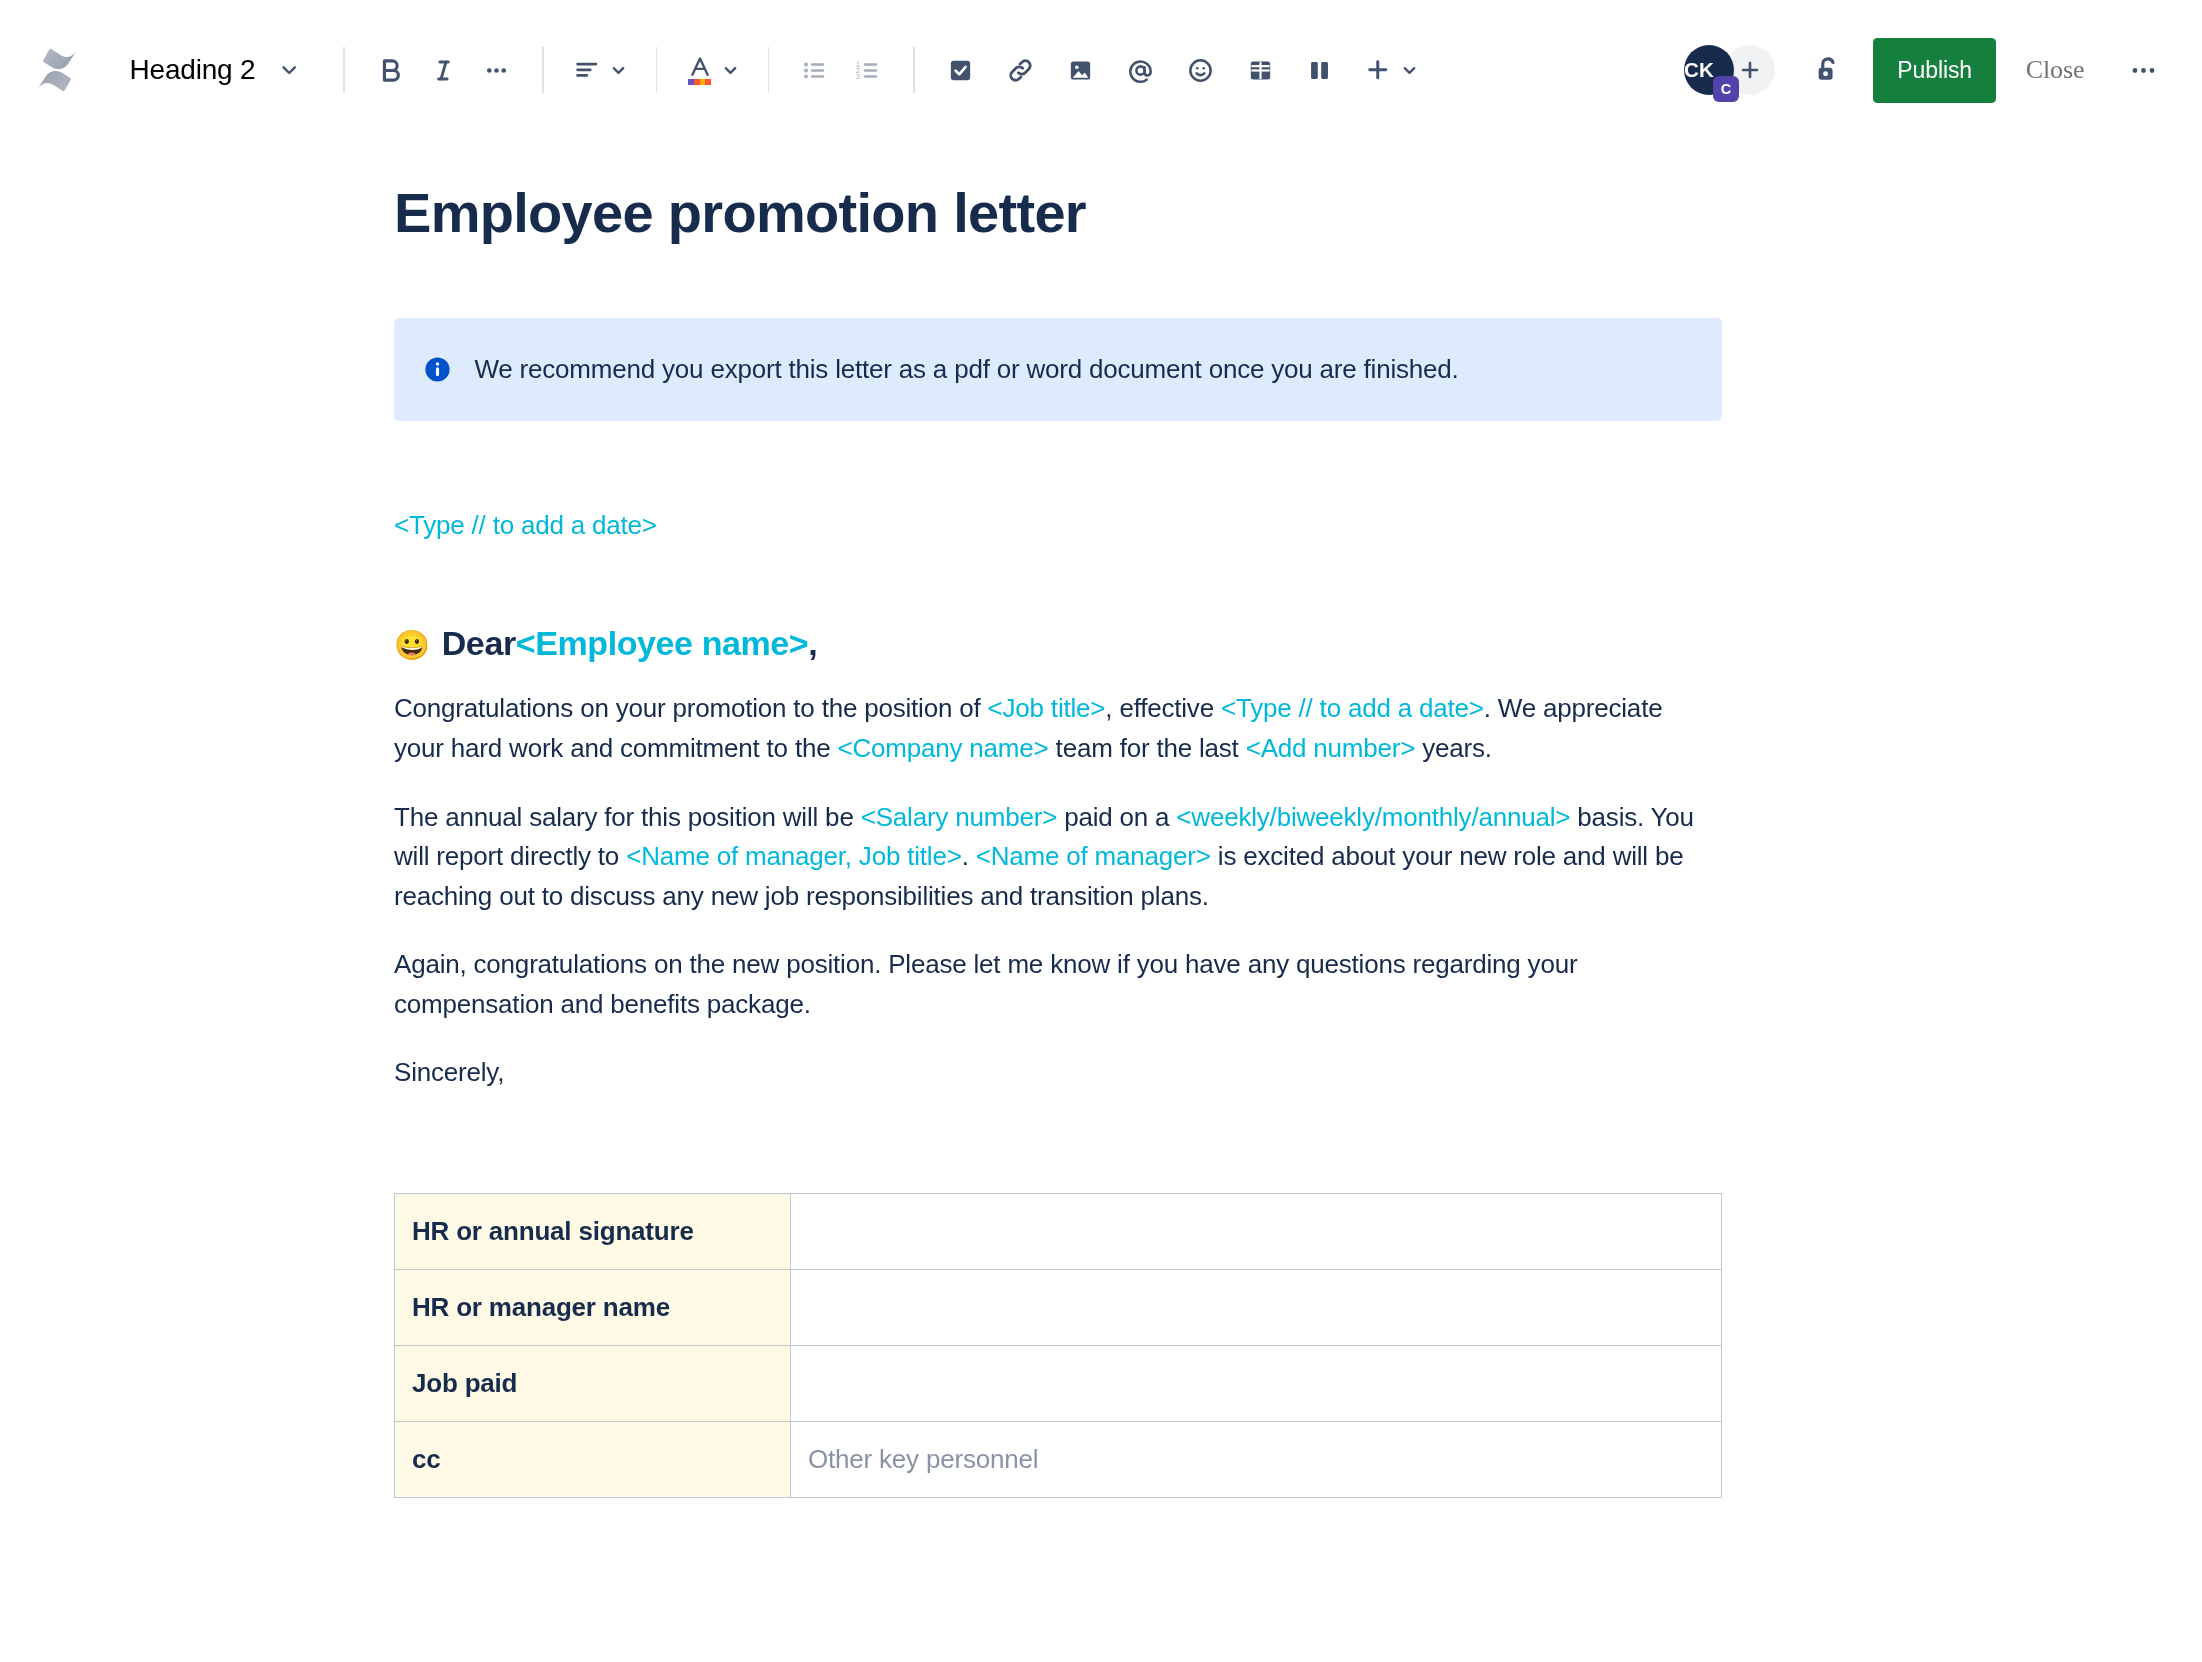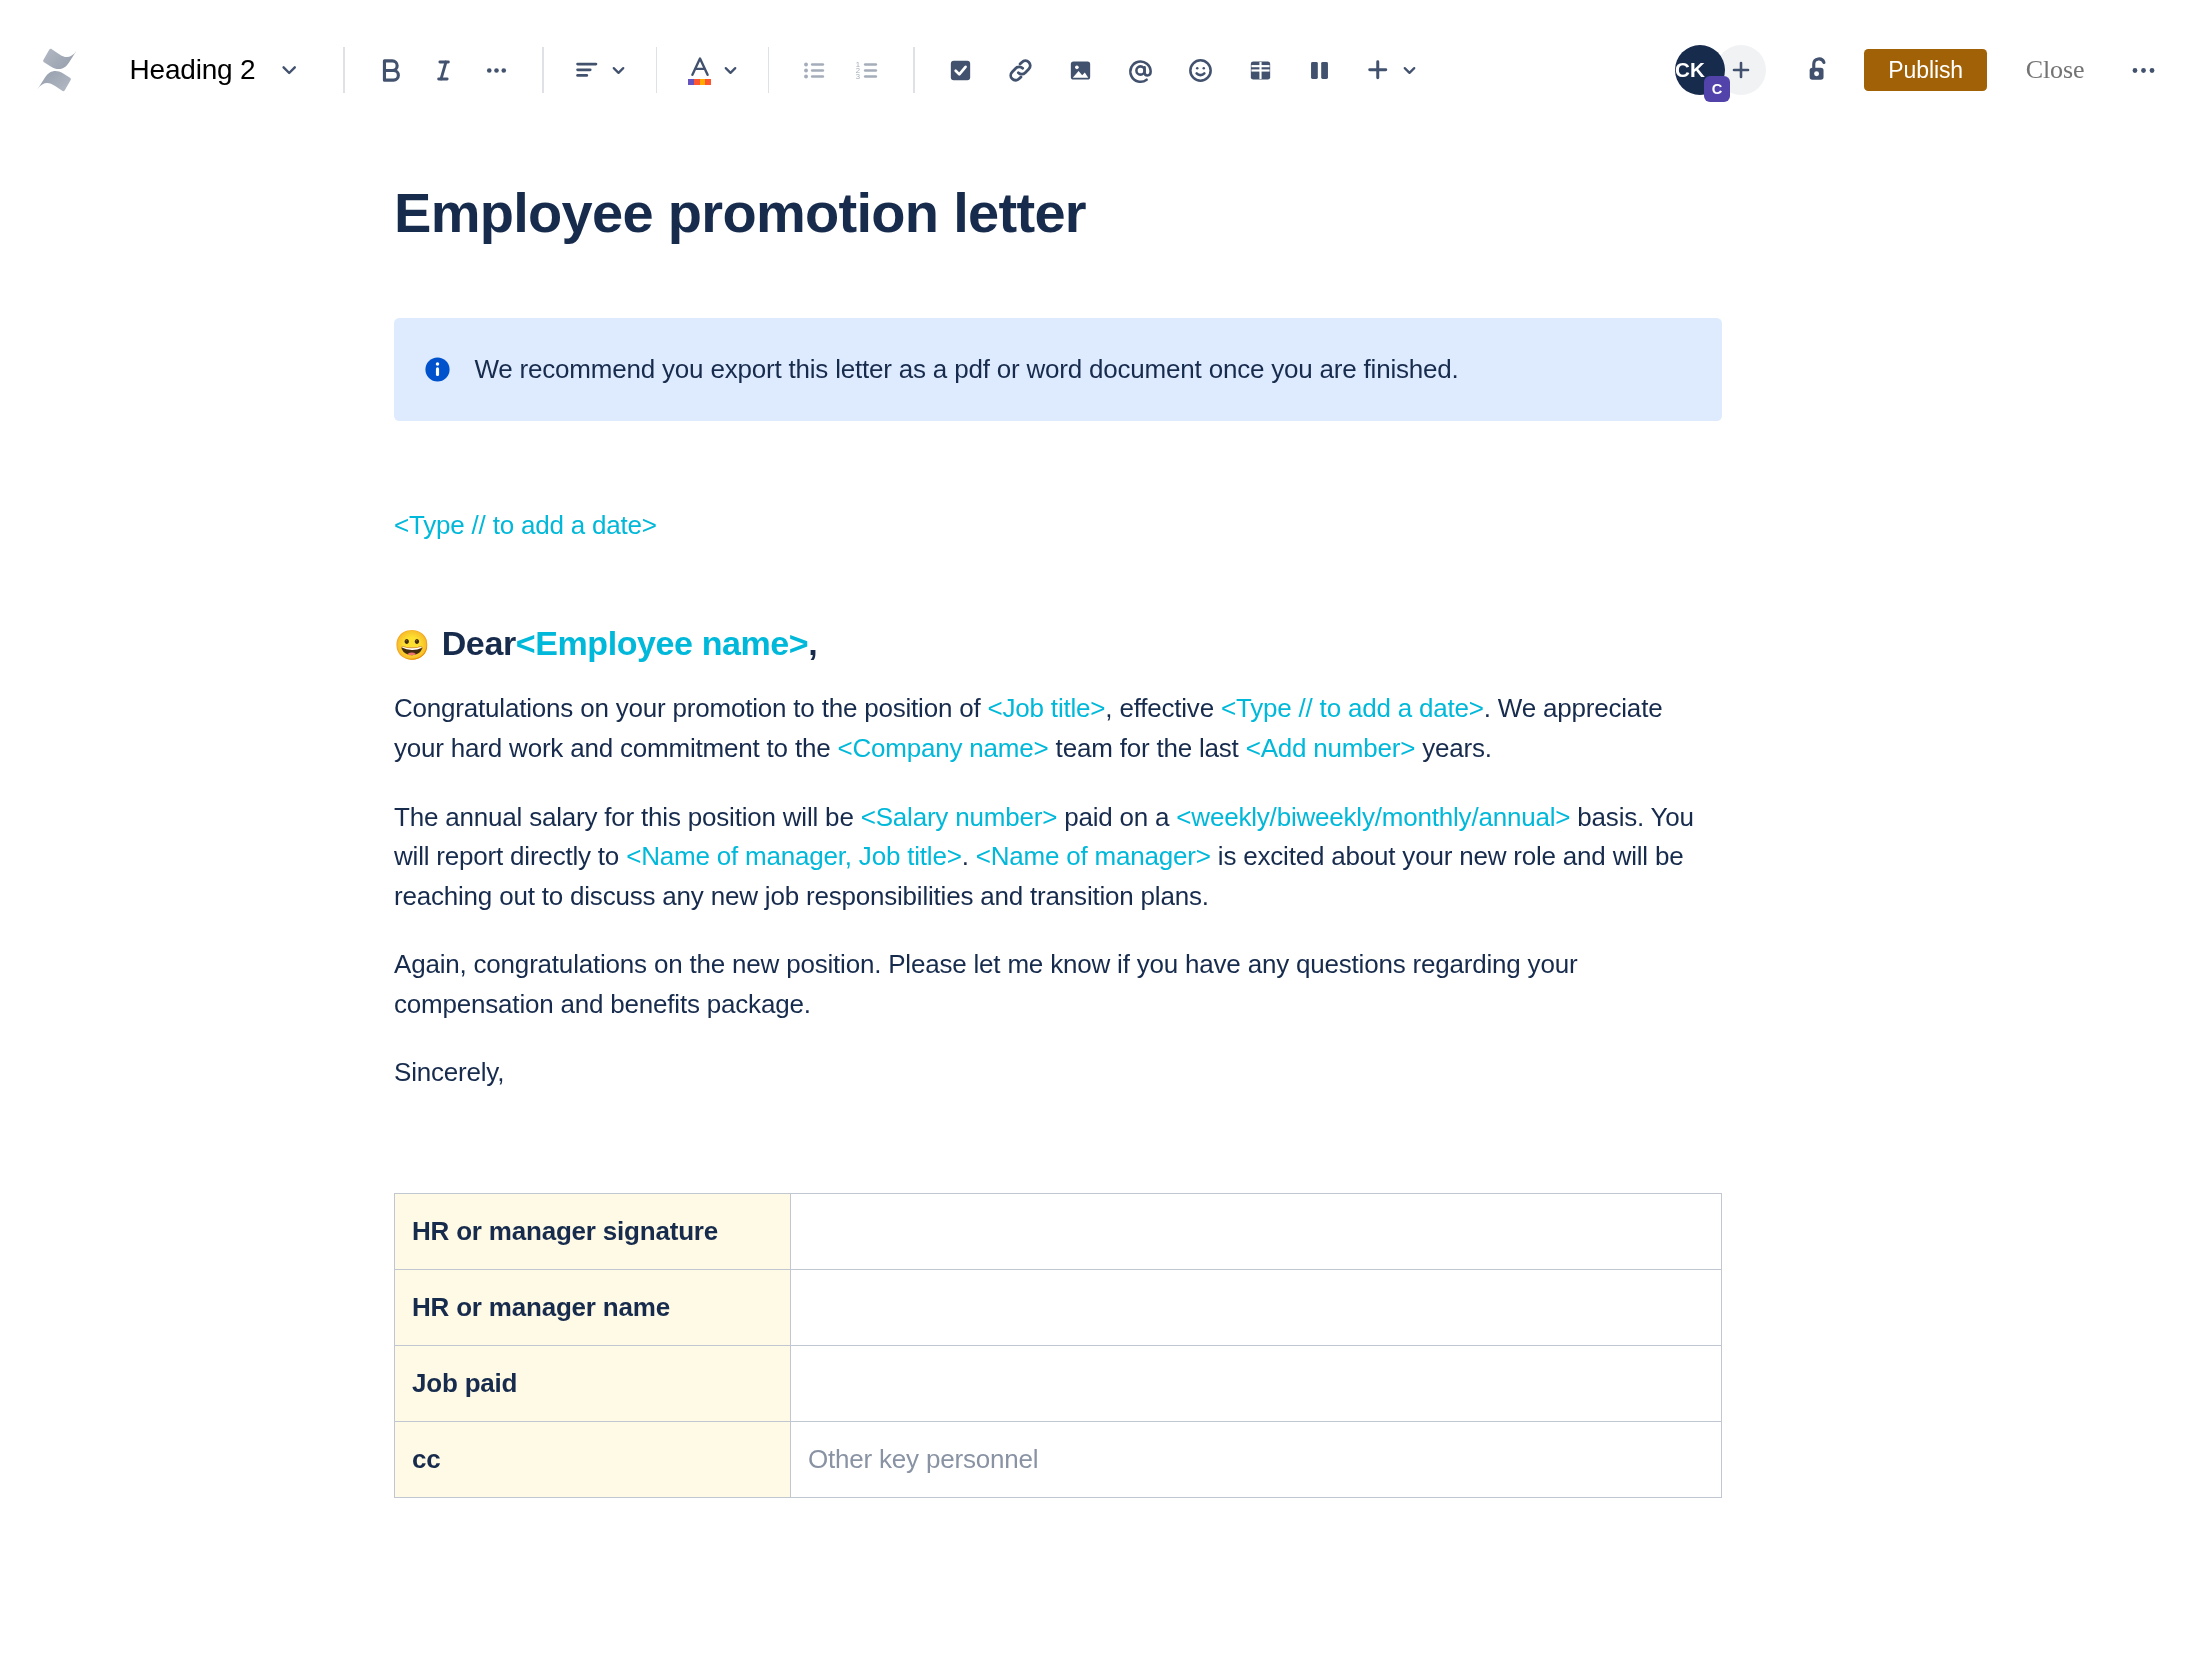--- a/index.html
+++ b/index.html
@@ -133,31 +133,31 @@
     background: #F1F2F4;
     color: #42526E;
     display: flex;
     align-items: center;
     justify-content: center;
     margin-left: -8.6px;
     z-index: 1;
     cursor: pointer;
   }
   .btn-publish {
-    background: #a16207;
+    background: #15803d;
     color: #ffffff;
     font-size: 23px;
     border: none;
     border-radius: 4.3px;
-    height: 42px;
+    height: 65px;
     padding: 0 24px;
     cursor: pointer;
     font-family: "Liberation Sans", sans-serif;
     flex: 0 0 auto;
-    margin-right: 18px;
+    margin-right: 9px;
     letter-spacing: -0.1px;
   }
   .btn-close {
     background: transparent;
     color: #737373;
     font-size: 26px;
     border: none;
     border-radius: 4.3px;
     height: 53px;
     padding: 0 20.6px;
@@ -517,21 +517,21 @@
     <div id="paragraphs">
         <p class="body-para"><span>Congratulations on your promotion to the position of </span><span class="ph">&lt;Job title&gt;</span><span>, effective </span><span class="ph">&lt;Type // to add a date&gt;</span><span>. We appreciate your hard work and commitment to the </span><span class="ph">&lt;Company name&gt;</span><span> team for the last </span><span class="ph">&lt;Add number&gt;</span><span> years.</span></p>
         <p class="body-para"><span>The annual salary for this position will be </span><span class="ph">&lt;Salary number&gt;</span><span> paid on a </span><span class="ph">&lt;weekly/biweekly/monthly/annual&gt;</span><span> basis. You will report directly to </span><span class="ph">&lt;Name of manager, Job title&gt;</span><span>. </span><span class="ph">&lt;Name of manager&gt;</span><span> is excited about your new role and will be reaching out to discuss any new job responsibilities and transition plans.</span></p>
         <p class="body-para"><span>Again, congratulations on the new position. Please let me know if you have any questions regarding your compensation and benefits package.</span></p>
         <p class="body-para"><span>Sincerely,</span></p>
       </div>
 
     <table class="sig-table">
       <tbody id="sig-rows">
           <tr>
-            <td class="label-cell">HR or manager signature</td>
+            <td class="label-cell">HR or annual signature</td>
             <td class="value-cell"></td>
           </tr>
           <tr>
             <td class="label-cell">HR or manager name</td>
             <td class="value-cell"></td>
           </tr>
           <tr>
             <td class="label-cell">Job paid</td>
             <td class="value-cell"></td>
           </tr>

